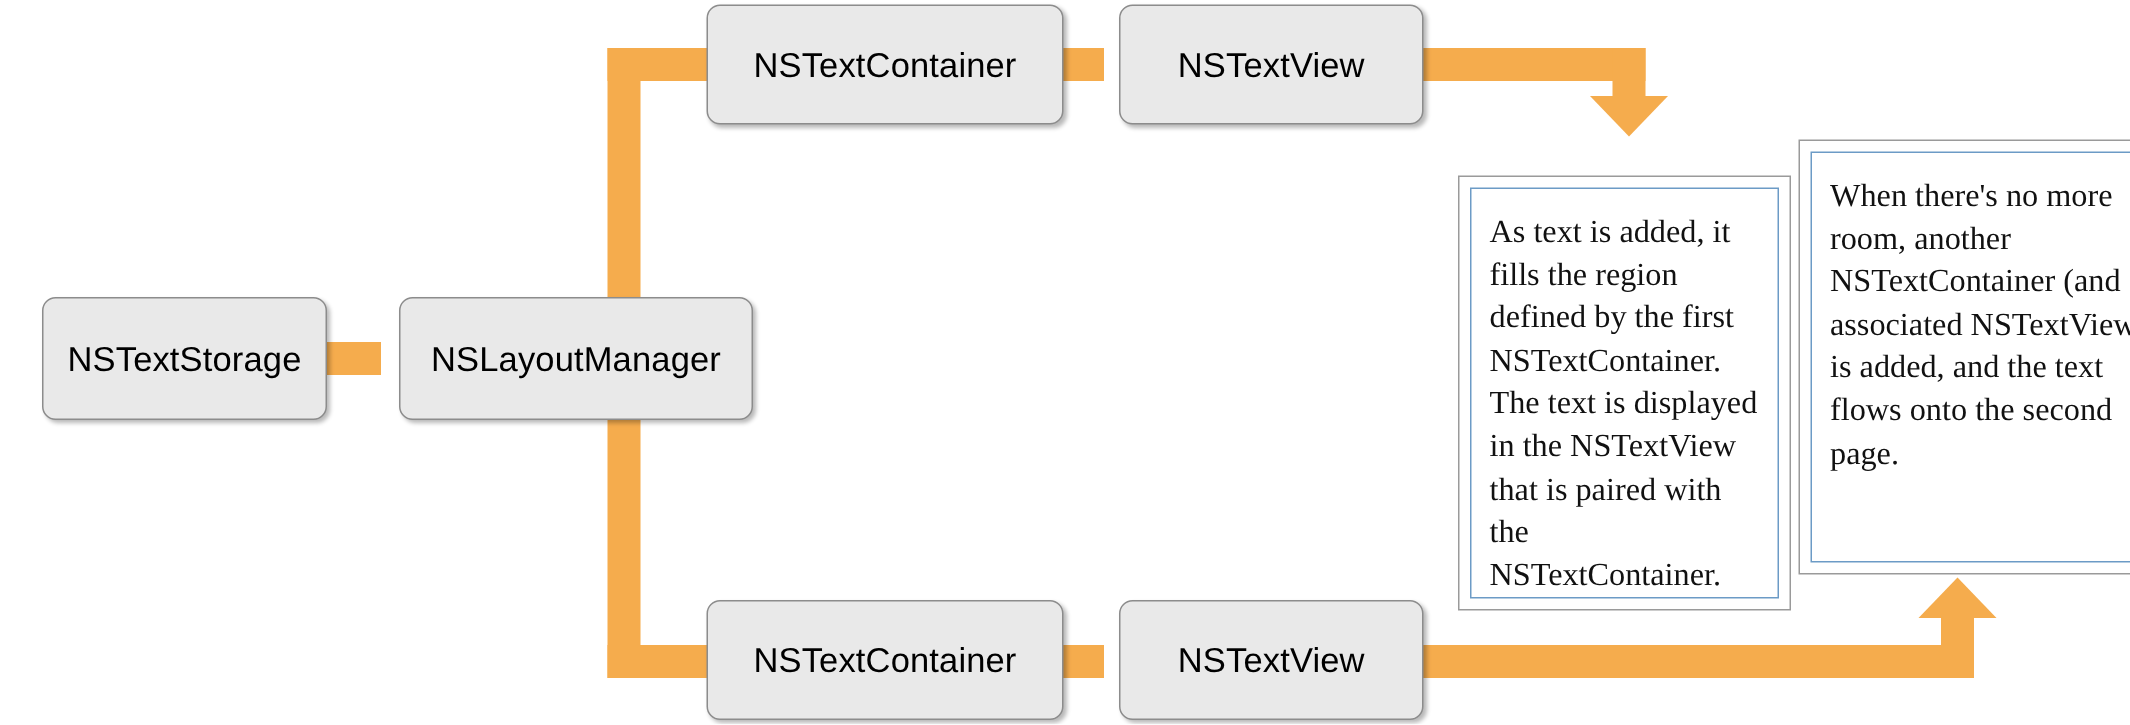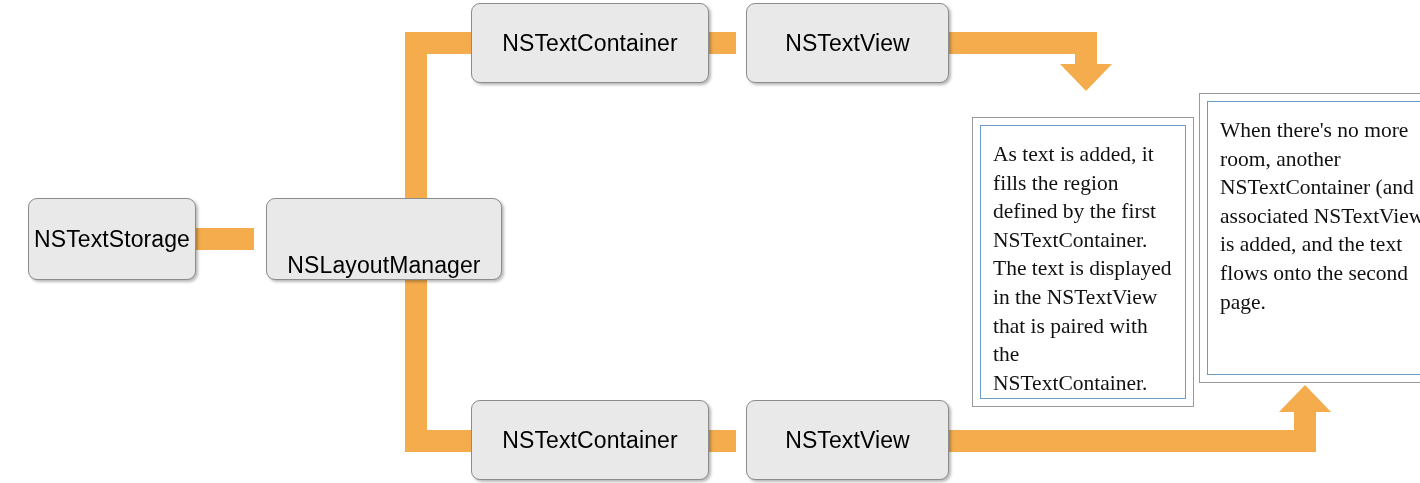--- a/index.html
+++ b/index.html
@@ -105,25 +105,25 @@
   <div class="conn" style="left:676px; top:430px; width:60px; height:22px;"></div>
 
   <div class="conn" style="left:912px; top:32px; width:185px; height:22px;"></div>
   <div class="conn" style="left:1075px; top:32px; width:22px; height:33px;"></div>
   <div class="arrow-head arrow-down" style="left:1060px; top:64px;"></div>
 
   <div class="conn" style="left:912px; top:430px; width:392px; height:22px;"></div>
   <div class="conn" style="left:1294px; top:411px; width:22px; height:41px;"></div>
   <div class="arrow-head arrow-up" style="left:1279px; top:385px;"></div>
 
-  <div class="node" style="left:4px; top:198px; width:168px; height:82px;">
+  <div class="node" style="left:4px; top:198px; width:190px; height:82px;">
     <span class="node-label">NSTextStorage</span>
   </div>
 
-  <div class="node" style="left:242px; top:198px; width:236px; height:82px;align-items:flex-end;">
+  <div class="node" style="left:242px; top:198px; width:236px; height:82px;">
     <span class="node-label">NSLayoutManager</span>
   </div>
 
   <div class="node" style="left:447px; top:3px; width:238px; height:80px;">
     <span class="node-label">NSTextContainer</span>
   </div>
 
   <div class="node" style="left:722px; top:3px; width:203px; height:80px;">
     <span class="node-label">NSTextView</span>
   </div>

